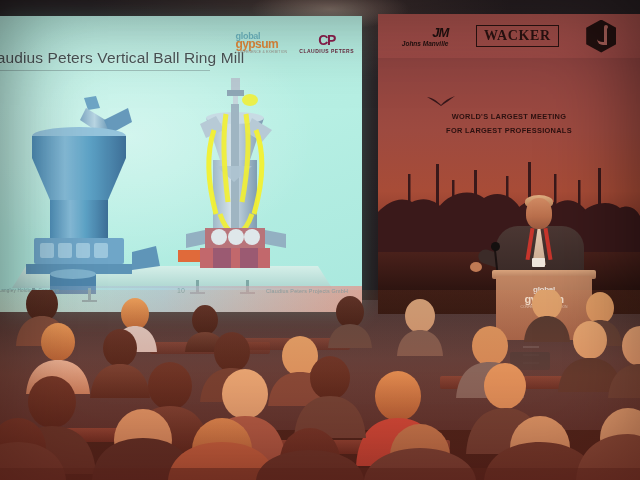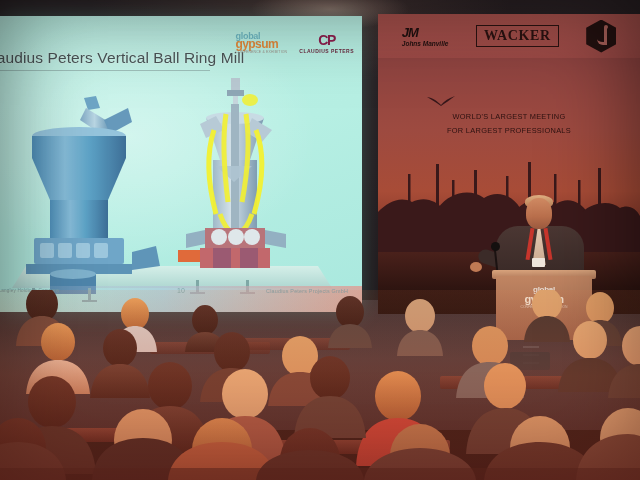--- a/index.html
+++ b/index.html
@@ -112,21 +112,21 @@
     overflow:hidden;
     background:#3a1d1c;
     box-shadow: 0 0 16px rgba(0,0,0,.5) inset;
   }
   .banner-top {
     position:absolute; left:0; top:0; width:100%; height:44px;
     background: linear-gradient(180deg,#a8514c 0%, #9c4a46 100%);
     display:flex; align-items:center; justify-content:space-around;
     padding: 0 10px;
   }
-  .jm-logo { text-align:left; color:#20100f; }
+  .jm-logo { text-align:right; color:#20100f; }
   .jm-mark { font-size:13px; font-weight:700; font-style:italic; letter-spacing:-1px; line-height:1; }
   .jm-name { font-size:6.5px; font-weight:700; font-style:italic; margin-top:1px; }
   .wacker {
     border:1.6px solid #2b1211; padding:2px 7px; color:#2b1211;
     font-family:"Liberation Serif", serif; font-weight:700; font-size:14px; letter-spacing:.6px;
   }
   .j-logo {
     width:30px; height:33px; background:#241110;
     clip-path: polygon(50% 0, 100% 25%, 100% 75%, 50% 100%, 0 75%, 0 25%);
     position:relative;
@@ -139,21 +139,21 @@
   .j-logo::before{
     content:"";position:absolute;left:18px;top:5px;width:4px;height:4px;border-radius:50%;background:#b0645d;
   }
 
   .banner-sky {
     position:absolute; left:0; top:44px; width:100%; height:256px;
     background: linear-gradient(180deg,#8e4340 0%, #9d4a40 28%, #a84c37 52%, #7e3326 72%, #3a1815 92%, #20100e 100%);
   }
   .banner-tagline {
     position:absolute; left:0; right:0; top:52px; text-align:center;
-    color:#2c1110; font-size:7.4px; font-weight:400; letter-spacing:.3px; line-height:1.85;
+    color:#2c1110; font-size:7.4px; font-weight:700; letter-spacing:.3px; line-height:1.85;
   }
   .bird {
     position:absolute; left:48px; top:36px; width:26px; height:10px;
     color:#33161a; font-size:12px; line-height:1;
   }
   .skyline {
     position:absolute; left:0; bottom:58px; width:100%; height:110px;
   }
   .ground {
     position:absolute; left:0; bottom:0; width:100%; height:62px;

